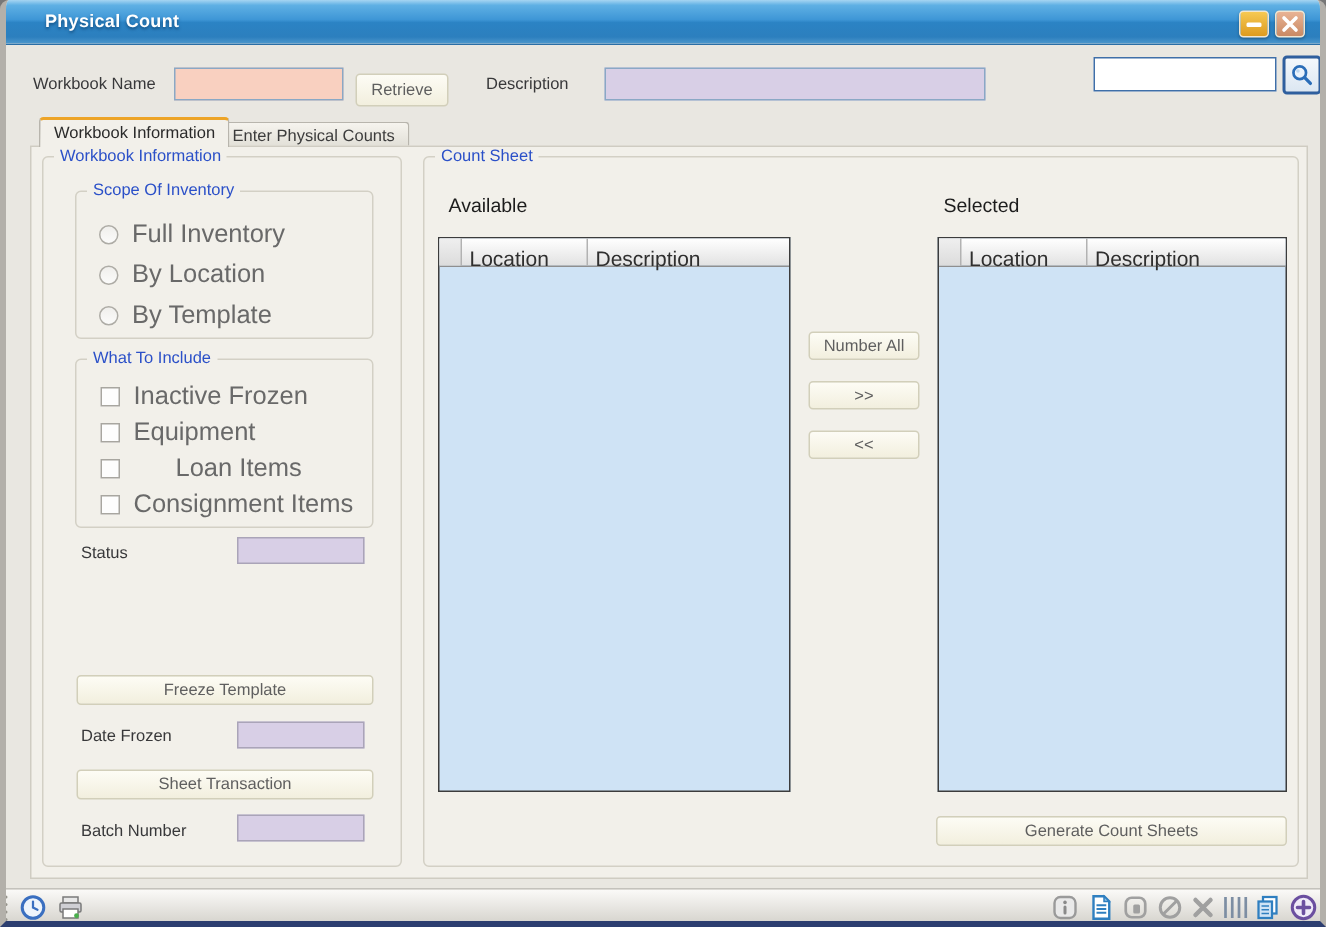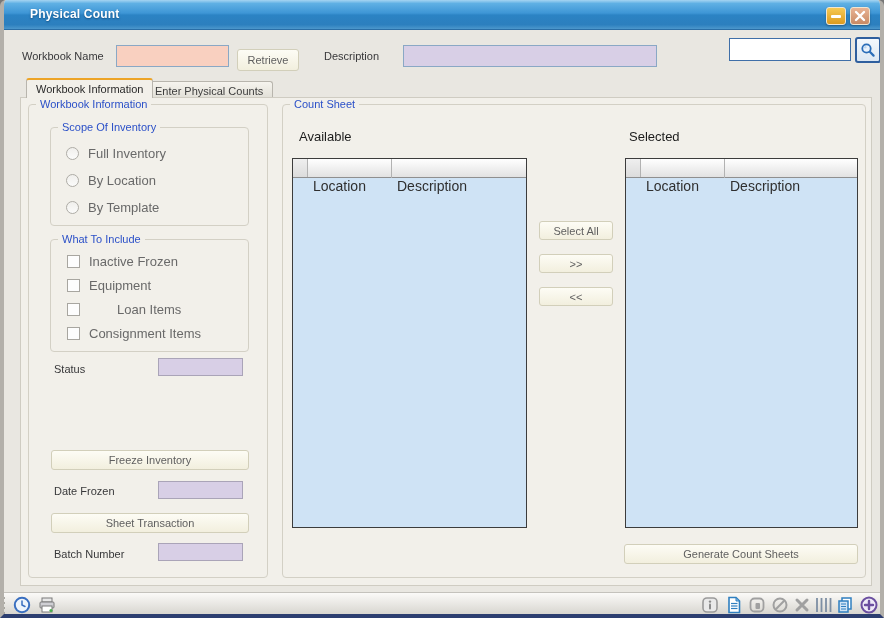--- a/index.html
+++ b/index.html
@@ -56,30 +56,30 @@
     border: 1px solid #b8b5ad; border-bottom: none; border-radius: 3px 3px 0 0; z-index: 1;
     color: #3c3c3c;
   }
   .tabpage { position: absolute; left: 16px; top: 97px; width: 852px; height: 489px;
     background: #f2f0ea; border: 1px solid #cfccc2; z-index: 2; }
   
   .groupbox { position: absolute; border: 1px solid #d3d0c5; border-radius: 4px; }
   .gb-title { position: absolute; top: -7px; left: 7px; background: #f2f0ea;
     color: #2b50c8; font-size: 11px; padding: 0 4px; white-space: nowrap; }
   
-  .opt { position: absolute; display: flex; align-items: center; gap: 9px; color: #696969; font-size: 13px; }
+  .opt { position: absolute; display: flex; align-items: center; gap: 9px; color: #696969; font-size: 17px; }
   .radio { width: 13px; height: 13px; border-radius: 50%; border: 1px solid #aeaca6;
     background: linear-gradient(#f0efec, #fbfbfa); flex: 0 0 auto; }
   .checkbox { width: 13px; height: 13px; border: 1px solid #a8a6a0; background: #fdfdfd; flex: 0 0 auto; }
   
   .heading { position: absolute; font-size: 13px; color: #1c1c1c; }
   .grid { position: absolute; border: 1px solid #3c3c3c; background: #cfe3f5; display: flex; flex-direction: column; }
   .grid-header { display: flex; height: 19px; background: linear-gradient(#ffffff, #e2e2e2);
     border-bottom: 1px solid #8f8f8f; flex: 0 0 auto; }
-  .gh-cell { font-size: 14px; color: #2f2f2f; padding: 19px 5px 0 5px; border-right: 1px solid #b2b2b2; }
+  .gh-cell { font-size: 14px; color: #2f2f2f; padding: 5px 5px 0 5px; border-right: 1px solid #b2b2b2; }
   .gh-indicator { width: 15px; background: linear-gradient(#efefef, #dcdcdc); border-right: 1px solid #b2b2b2; }
   .gh-loc { width: 84px; }
   .gh-desc { flex: 1; border-right: none; }
   .grid-body { flex: 1; }
   
   .statusbar { position: absolute; left: -4px; bottom: -4px; width: 884px; height: 26px;
     background: linear-gradient(#fbfaf8, #d8d6d0); border-top: 1px solid #c4c2bc;
     border-bottom: 4px solid #2c3e70; }
   .grip { position: absolute; left: 3px; top: 4px; display: flex; flex-direction: column; gap: 3px; }
   .grip i { width: 2px; height: 2px; background: #95938b; border-radius: 50%; }
@@ -157,21 +157,21 @@
       </div>
       <div class="opt" style="left:16px; top:86px;">
         <span class="checkbox"></span>
         <span>Consignment Items</span>
       </div>
     </div>
 
     <span class="lbl" style="left:25px; top:258px;">Status</span>
     <input class="field f-lav-sm" style="left: 129px; top: 253px; width: 85px; height: 18px;" value="">
 
-    <button class="btn-cream" style="left:22px; top:345px; width:198px; height:20px;">Freeze Inventory</button>
+    <button class="btn-cream" style="left:22px; top:345px; width:198px; height:20px;">Freeze Template</button>
 
     <span class="lbl" style="left:25px; top:380px;text-align:right;">Date Frozen</span>
     <input class="field f-lav-sm" style="left: 129px; top: 376px; width: 85px; height: 18px;" value="">
 
     <button class="btn-cream" style="left:22px; top:408px; width:198px; height:20px;">Sheet Transaction</button>
 
     <span class="lbl" style="left:25px; top:443px;">Batch Number</span>
     <input class="field f-lav-sm" style="left: 129px; top: 438px; width: 85px; height: 18px;" value="">
   </div>
 
@@ -181,21 +181,21 @@
     <span class="heading" style="left:16px; top:24px;">Available</span>
     <div class="grid" style="left:9px; top:53px; width:235px; height:370px;">
       <div class="grid-header">
         <div class="gh-indicator"></div>
         <div class="gh-cell gh-loc">Location</div>
         <div class="gh-cell gh-desc">Description</div>
       </div>
       <div class="grid-body"></div>
     </div>
 
-    <button class="btn-cream" style="left:256px; top:116px; width:74px; height:19px;">Select All</button>
+    <button class="btn-cream" style="left:256px; top:116px; width:74px; height:19px;">Number All</button>
     <button class="btn-cream" style="left:256px; top:149px; width:74px; height:19px;">&gt;&gt;</button>
     <button class="btn-cream" style="left:256px; top:182px; width:74px; height:19px;">&lt;&lt;</button>
 
     <span class="heading" style="left:346px; top:24px;">Selected</span>
     <div class="grid" style="left:342px; top:53px; width:233px; height:370px;">
       <div class="grid-header">
         <div class="gh-indicator"></div>
         <div class="gh-cell gh-loc">Location</div>
         <div class="gh-cell gh-desc">Description</div>
       </div>

